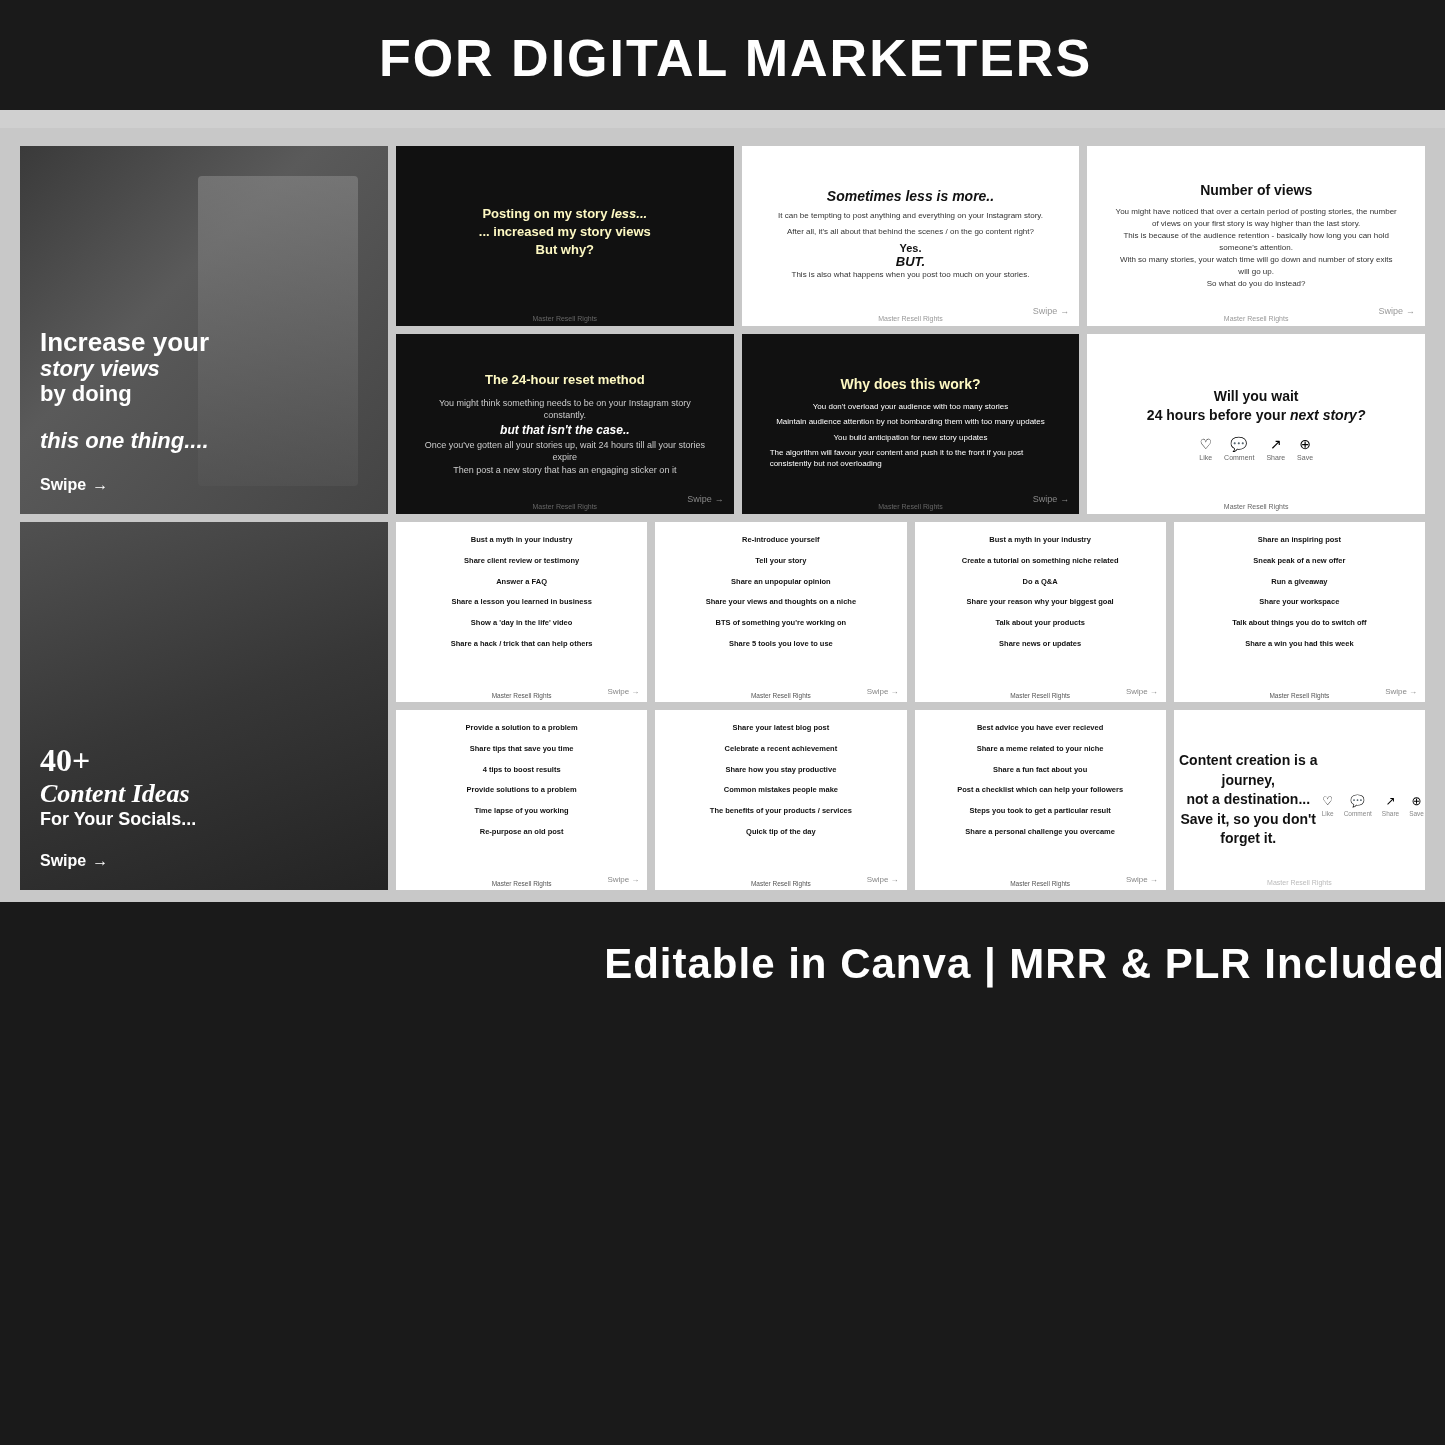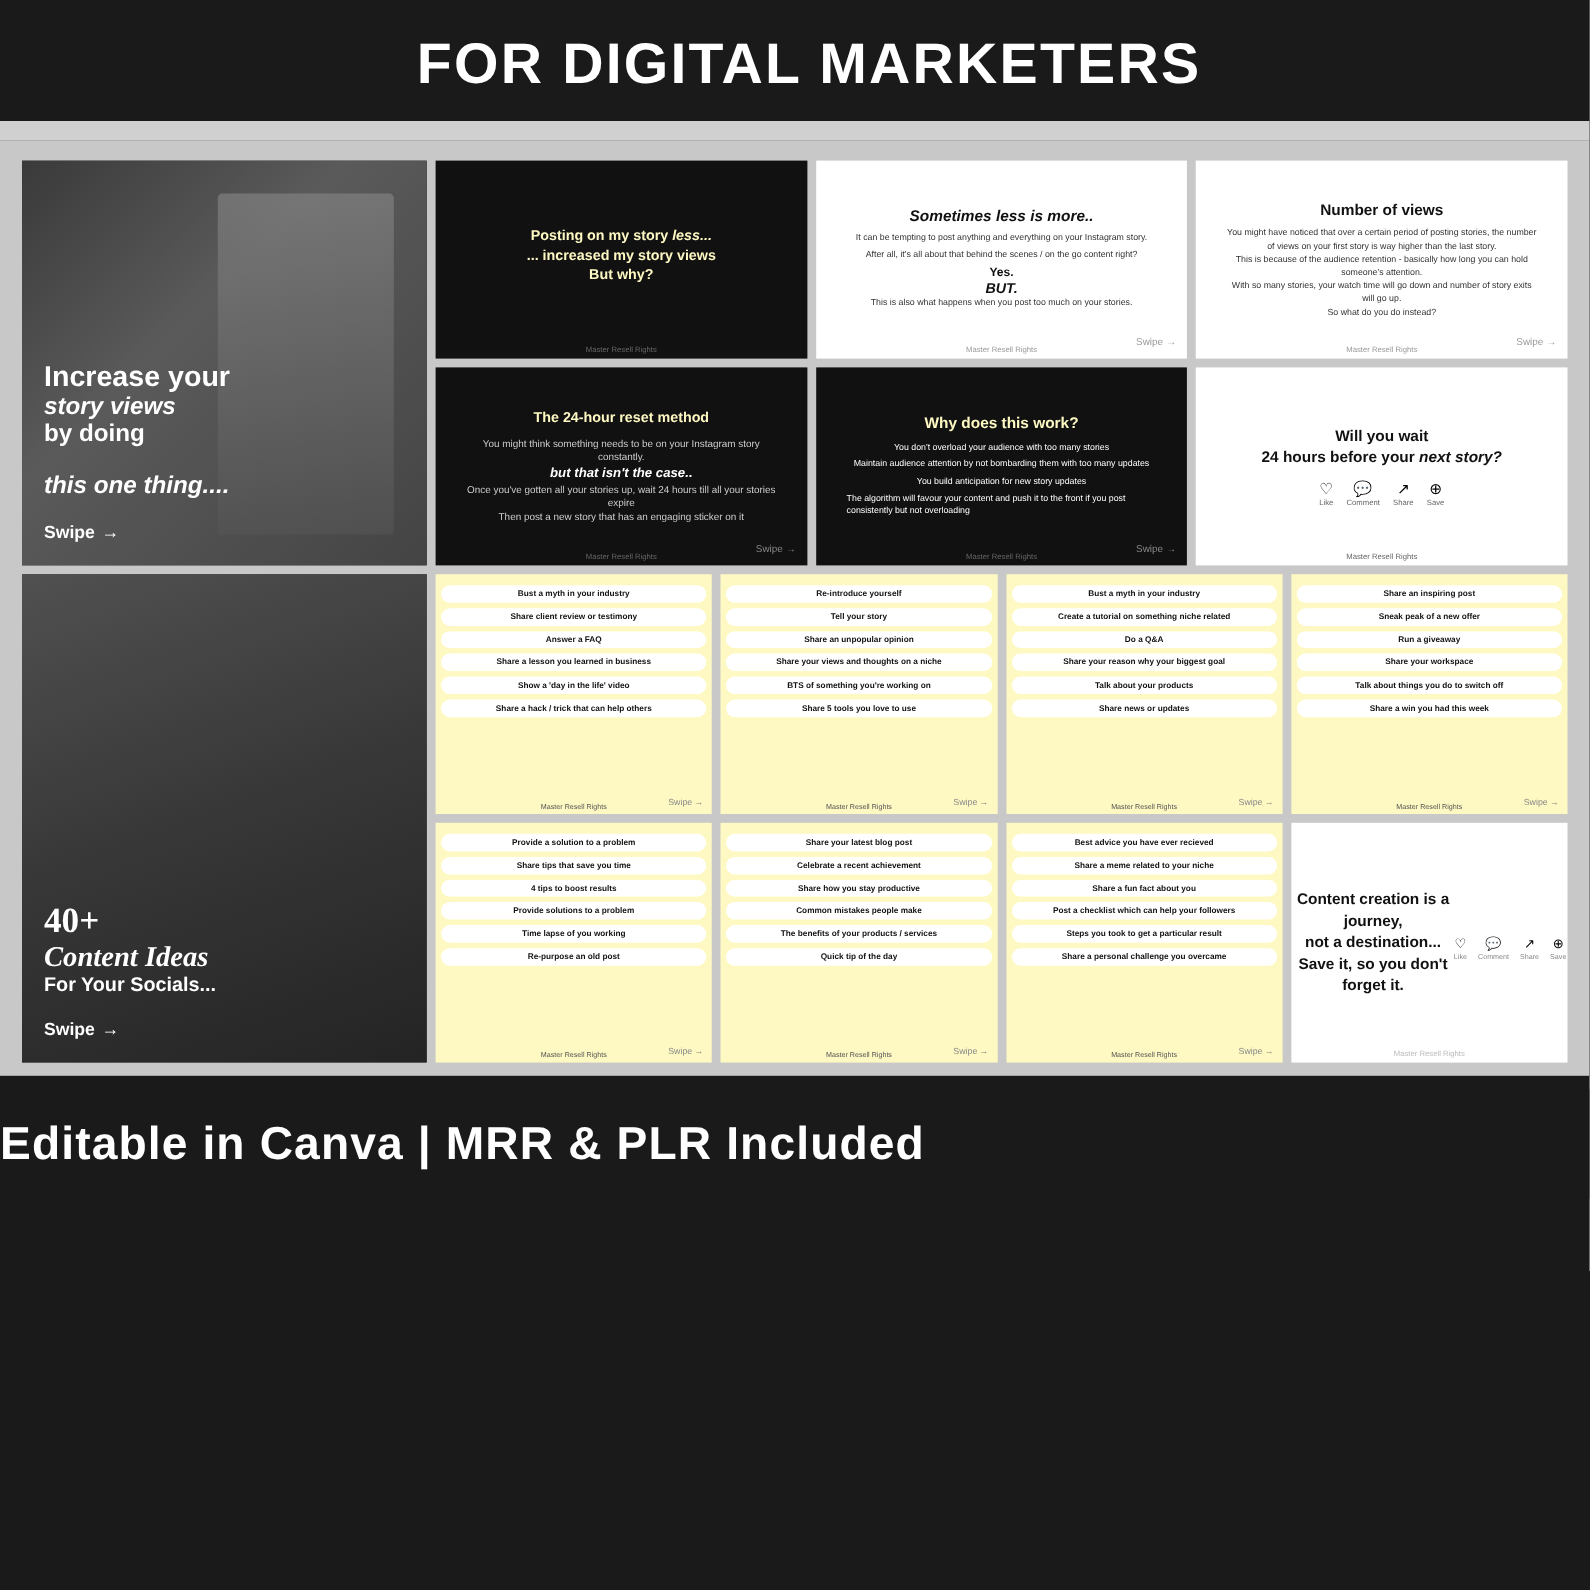--- a/index.html
+++ b/index.html
@@ -251,21 +251,21 @@
 
     
     .section-2 {
       display: flex;
       gap: 8px;
     }
 
     
     .content-hero {
       width: 368px;
-      height: 444px;
+      height: 368px;
       background: #2a2a2a;
       position: relative;
       flex-shrink: 0;
       overflow: hidden;
     }
     .content-hero .bg-person {
       position: absolute;
       inset: 0;
       background: linear-gradient(160deg, #5a5a5a 0%, #3a3a3a 50%, #222 100%);
       opacity: 0.8;
@@ -296,21 +296,21 @@
     .section-2-right {
       flex: 1;
       display: grid;
       grid-template-columns: 1fr 1fr 1fr 1fr;
       grid-template-rows: 1fr 1fr;
       gap: 8px;
     }
 
     
     .list-card {
-      background: #fef9c3;
+      background: #ffffff;
       padding: 10px 5px;
       display: flex;
       flex-direction: column;
       gap: 5px;
       position: relative;
     }
     .list-card .list-item-pill {
       background: white;
       border-radius: 20px;
       padding: 3px 8px;
@@ -375,21 +375,21 @@
     .ending-card .brand-small {
       position: absolute;
       bottom: 4px;
       font-size: 7px;
       color: #bbb;
     }
 
     
     .bottom-banner {
       background: #1a1a1a;
-      text-align: left;
+      text-align: right;
       padding: 26px 0;
       margin-top: 12px;
     }
     .bottom-banner h2 {
       color: #ffffff;
       font-size: 42px;
       font-weight: 900;
       font-family: Arial Black, Arial, sans-serif;
       letter-spacing: 1px;
     }

